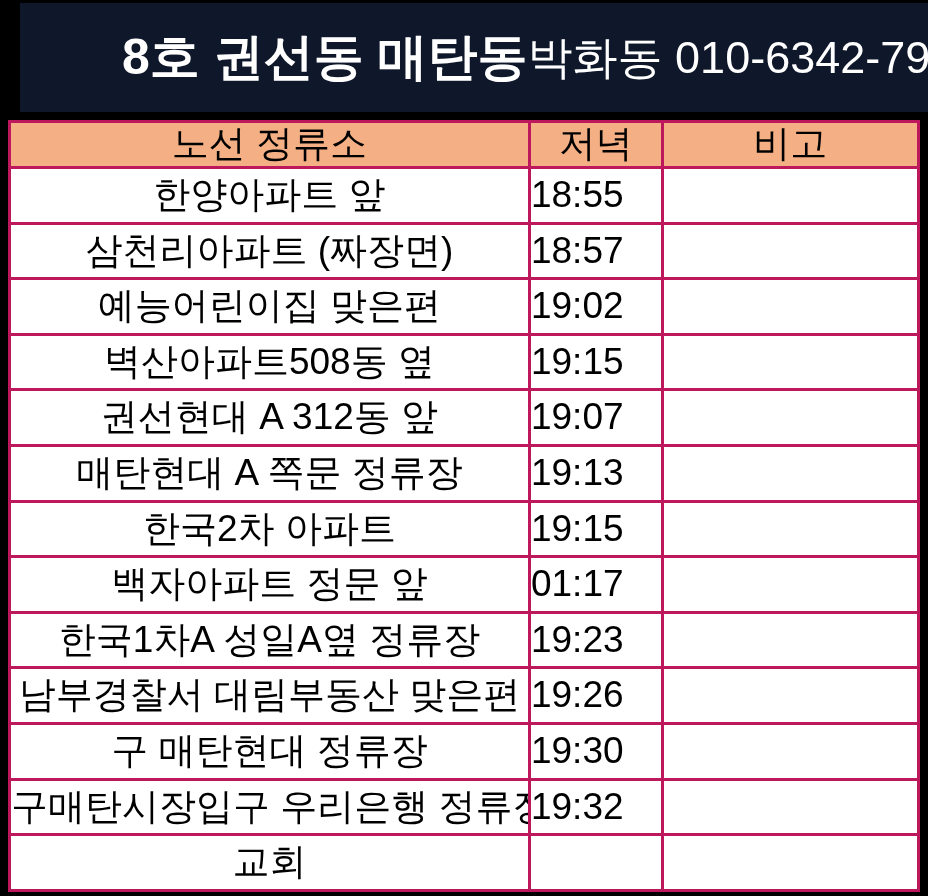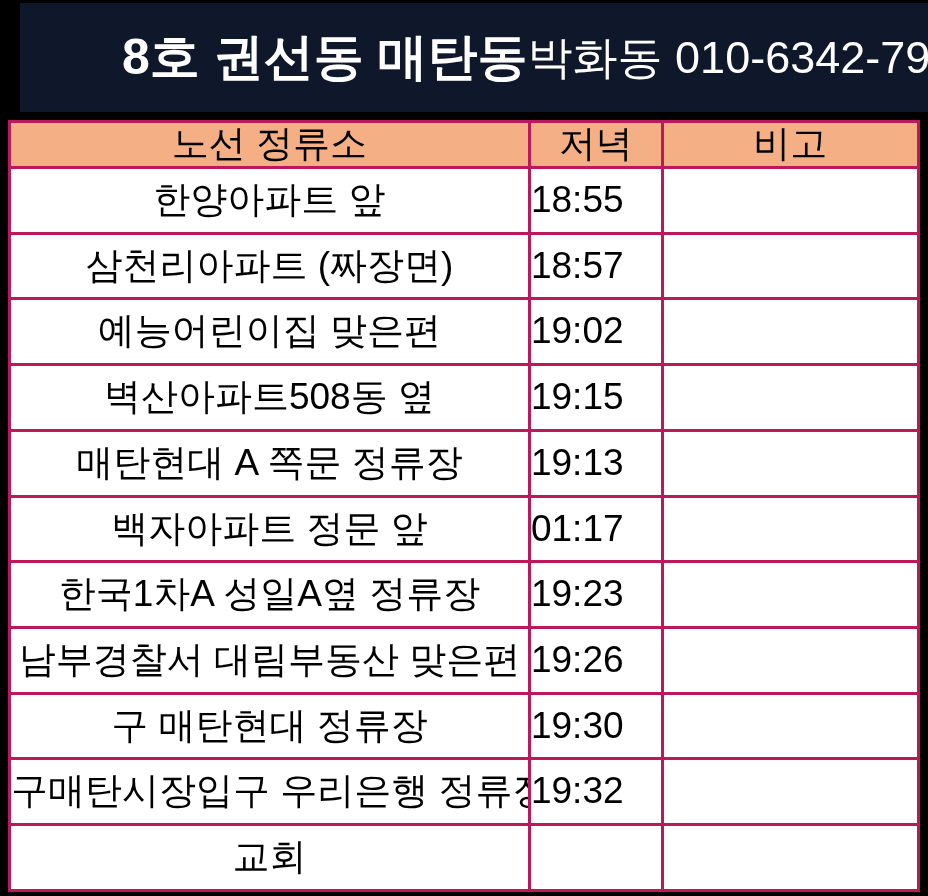--- a/index.html
+++ b/index.html
@@ -134,22 +134,32 @@
             <td class="cell-stop">예능어린이집 맞은편</td>
             <td class="cell-time">19:02</td>
             <td class="cell-note"></td>
           </tr>
           <tr>
             <td class="cell-stop">벽산아파트508동 옆</td>
             <td class="cell-time">19:15</td>
             <td class="cell-note"></td>
           </tr>
           <tr>
+            <td class="cell-stop">권선현대 A 312동 앞</td>
+            <td class="cell-time">19:07</td>
+            <td class="cell-note"></td>
+          </tr>
+          <tr>
             <td class="cell-stop">매탄현대 A 쪽문 정류장</td>
             <td class="cell-time">19:13</td>
+            <td class="cell-note"></td>
+          </tr>
+          <tr>
+            <td class="cell-stop">한국2차 아파트</td>
+            <td class="cell-time">19:15</td>
             <td class="cell-note"></td>
           </tr>
           <tr>
             <td class="cell-stop">백자아파트 정문 앞</td>
             <td class="cell-time">01:17</td>
             <td class="cell-note"></td>
           </tr>
           <tr>
             <td class="cell-stop">한국1차A 성일A옆 정류장</td>
             <td class="cell-time">19:23</td>

